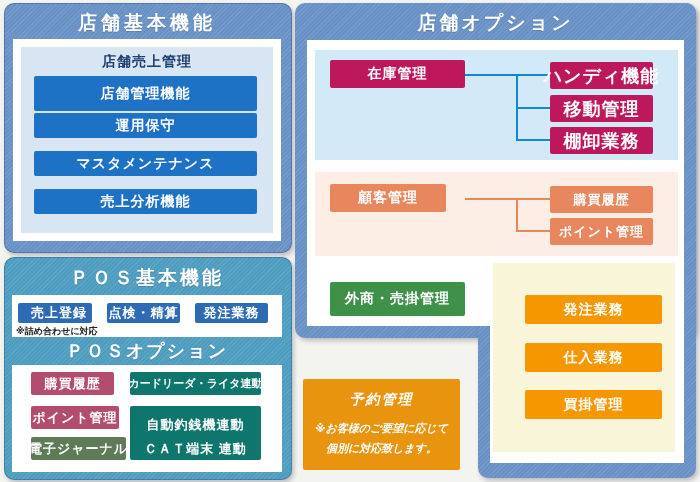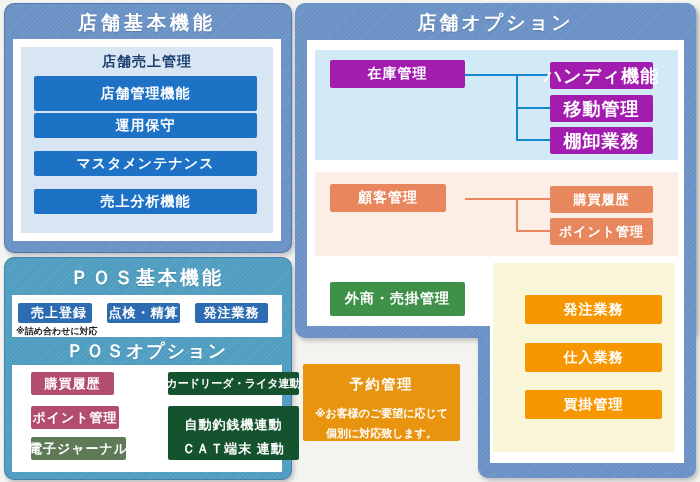--- a/index.html
+++ b/index.html
@@ -32,23 +32,23 @@
     text-align:center;letter-spacing:1px;
   }
   .btn{
     position:absolute;display:flex;align-items:center;justify-content:center;
     color:#ffffff;font-weight:bold;font-size:14px;letter-spacing:1px;
     border-radius:2px;box-sizing:border-box;white-space:nowrap;
   }
   .btn.royal{background:#1e72c6;}
   .btn.navy{background:#2d6cb2;font-size:13px;}
   .btn.crimson{background:#b34d6d;font-size:13px;}
-  .btn.purple{background:#14532d;font-size:13px;margin-left:38px;}
+  .btn.purple{background:#0f766e;font-size:13px;}
   .btn.olive{background:#5e7a56;font-size:13px;}
-  .btn.bright{background:#a21caf;}
+  .btn.bright{background:#be185d;}
   .btn.bright.child{font-size:18px;}
   .btn.salmon{background:#e8875e;}
   .btn.salmon.child{font-size:13px;}
   .btn.green{background:#3f9049;}
   .btn.orange{background:#f79700;}
   .btn.small-text{font-size:11px;letter-spacing:0;}
   .note{
     position:absolute;color:#222222;font-size:9px;font-weight:bold;
     letter-spacing:0px;white-space:nowrap;
   }
@@ -118,19 +118,19 @@
   <div class="btn salmon child" style="left:550px;top:186px;width:103px;height:27px;">購買履歴</div>
   <div class="btn salmon child" style="left:550px;top:218px;width:103px;height:27px;">ポイント管理</div>
 
   <div class="btn green" style="left:330px;top:282px;width:135px;height:34px;">外商・売掛管理</div>
 
   <div class="section sec-yellow" style="left:493px;top:263px;width:182px;height:189px;"></div>
   <div class="btn orange" style="left:525px;top:295px;width:137px;height:29px;">発注業務</div>
   <div class="btn orange" style="left:525px;top:343px;width:137px;height:29px;">仕入業務</div>
   <div class="btn orange" style="left:525px;top:390px;width:137px;height:29px;">買掛管理</div>
 
-  <div class="reservation" style="left:303px;top:364px;width:157px;height:77px;">
+  <div class="reservation" style="left:303px;top:379px;width:157px;height:91px;font-style:italic;">
     <div class="r-title">予約管理</div>
     <div class="r-note">※お客様のご要望に応じて</div>
     <div class="r-note">個別に対応致します。</div>
   </div>
 
 </div>
 
 </body></html>

